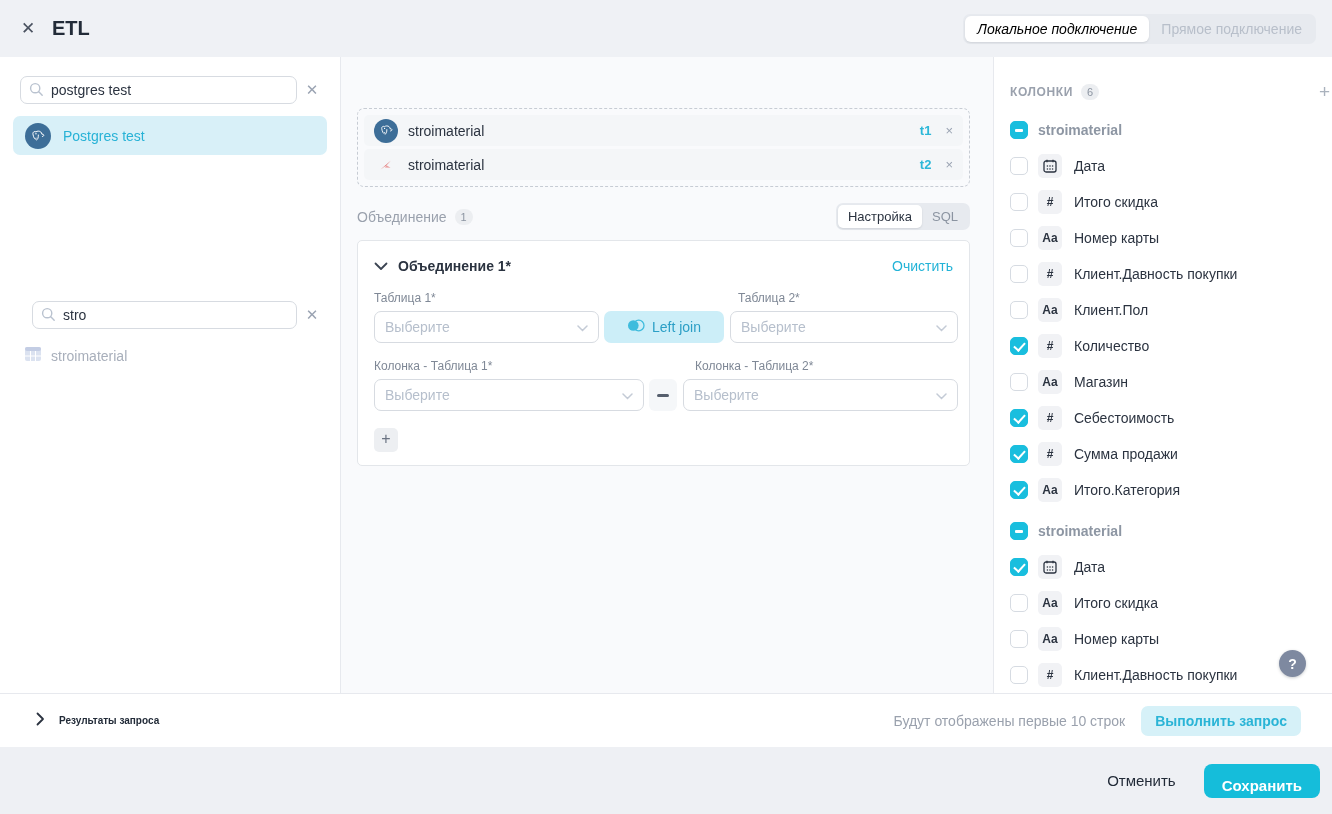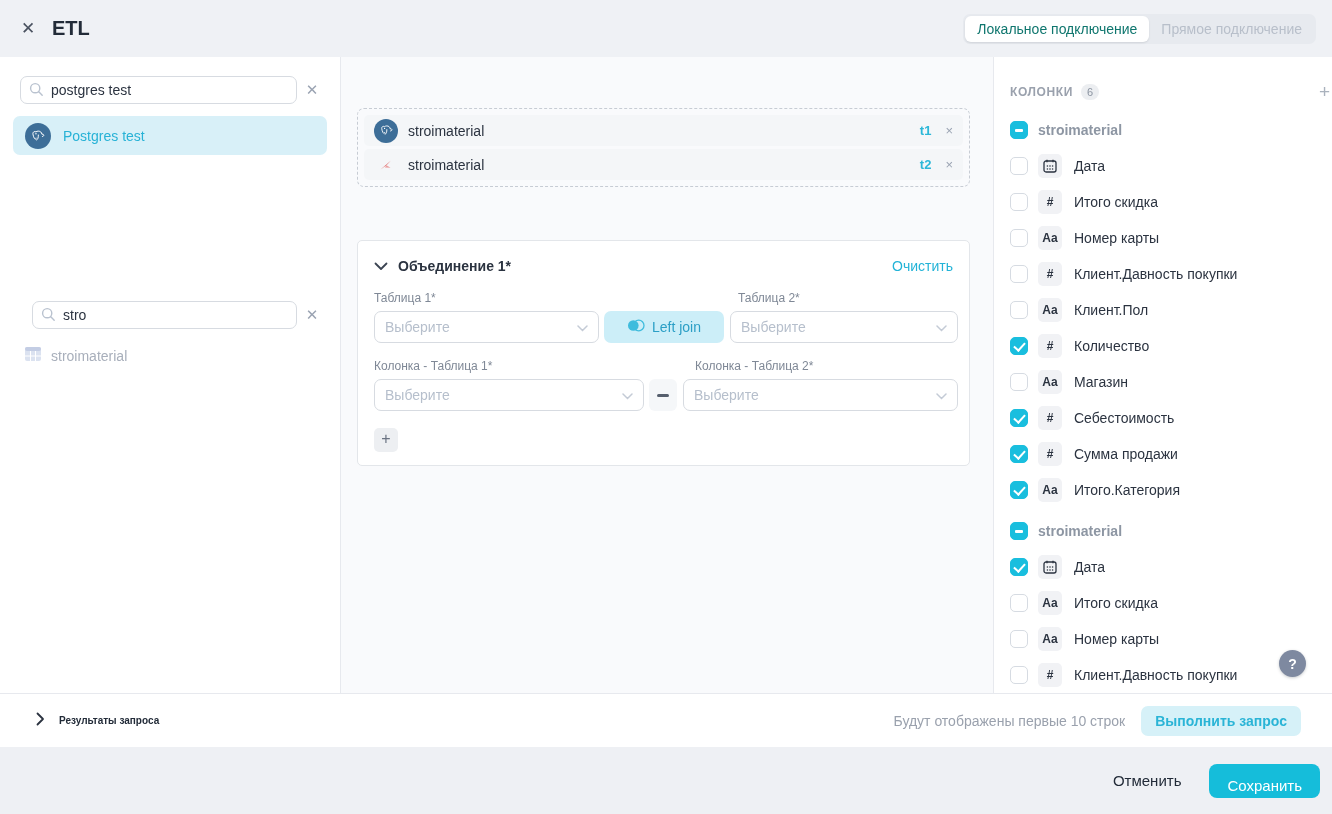--- a/index.html
+++ b/index.html
@@ -8,21 +8,21 @@
 
   
   .topbar { position:absolute; left:0; top:0; width:1332px; height:57px; background:#eff1f5;
     display:flex; align-items:center; padding:0 16px; }
   .close-x { width:24px; height:24px; display:flex; align-items:center; justify-content:center;
     color:#4a5260; font-size:17px; cursor:pointer; }
   .app-title { font-size:20px; font-weight:700; color:#222b38; margin-left:12px; }
   .conn-seg { margin-left:auto; background:#e7eaef; border-radius:7px; padding:2px; display:flex; height:30px; }
   .conn-seg .seg { padding:0 12px; display:flex; align-items:center; font-size:14px; border-radius:6px;
     color:#b8bfca; cursor:pointer; white-space:nowrap; }
-  .conn-seg .seg.active { background:#ffffff; color:#0f766e; box-shadow:0 1px 2px rgba(40,50,60,.12); }
+  .conn-seg .seg.active { background:#ffffff; color:#000000; box-shadow:0 1px 2px rgba(40,50,60,.12);font-style:italic; }
 
   
   .workspace { position:absolute; left:0; top:57px; width:1332px; height:636px; background:#f9fafc; }
   .left-panel { position:absolute; left:0; top:0; width:341px; height:636px; background:#fff;
     border-right:1px solid #e7e9ee; }
   .center-panel { position:absolute; left:341px; top:0; width:652px; height:636px; }
   .right-panel { position:absolute; left:993px; top:0; width:384px; height:636px; background:#fff;
     border-left:1px solid #e7e9ee; overflow:hidden; }
 
   
@@ -113,21 +113,21 @@
     border-top:1px solid #e7e9ee; display:flex; align-items:center; padding:0 31px 0 36px; }
   .rb-title { font-size:10px; font-weight:700; color:#222b38; margin-left:14px; }
   .rb-note { margin-left:auto; color:#9aa1ad; font-size:14px; }
   .run-btn { margin-left:16px; height:30px; padding:0 14px; background:#d6f1f8; border:none; border-radius:7px;
     color:#2ab4d6; font-size:14px; font-weight:600; cursor:pointer; font-family:"Liberation Sans", sans-serif; }
   .footer { position:absolute; left:0; top:747px; width:1332px; height:67px; background:#eef0f4;
     display:flex; align-items:center; justify-content:flex-end; padding-right:12px; }
   .cancel-btn { background:none; border:none; color:#222b38; font-size:15px; cursor:pointer;
     margin-right:28px; font-family:"Liberation Sans", sans-serif; }
   .save-btn { height:34px; padding:13px 18px; background:#15bdda; color:#fff; border:none; border-radius:8px;
-    font-size:15px; font-weight:400; cursor:pointer; font-family:"Liberation Sans", sans-serif; }
+    font-size:15px; font-weight:700; cursor:pointer; font-family:"Liberation Sans", sans-serif; }
 
   .help-fab { position:absolute; left:1279px; top:650px; width:27px; height:27px; border-radius:50%;
     background:#7e89a0; color:#fff; font-size:14px; font-weight:700; display:flex; align-items:center;
     justify-content:center; cursor:pointer; box-shadow:0 1px 3px rgba(40,50,60,.25); }
 </style>
 </head>
 <body>
 
 <div class="topbar">
   <span class="close-x">✕</span>
@@ -217,20 +217,28 @@
               <path d="M1.5 11.5 L12 2.5 L7.5 7.2 Z" fill="#df6e6e"></path>
               <path d="M7.5 7.2 L11.5 9.8 L5.8 9.4 Z" fill="#eca0a0"></path>
             </svg>
           </span>
           <span class="tname">stroimaterial</span>
           <span class="alias">t2</span>
           <span class="row-x">×</span>
         </div>
       </div>
 
+    <div class="center-pad union-row">
+      <span class="union-label">Объединение</span>
+      <span class="badge">1</span>
+      <div class="mini-seg">
+        <div class="seg active">Настройка</div>
+        <div class="seg">SQL</div>
+      </div>
+    </div>
 
     <div class="center-pad join-card">
       <div class="jc-head">
         <span>
           <svg width="14" height="9" viewBox="0 0 14 9">
               <path d="M1.5 1.5 L7 7 L12.5 1.5" fill="none" stroke="#3b4452" stroke-width="1.8" stroke-linecap="round" stroke-linejoin="round"></path>
             </svg>
         </span>
         <span class="jc-title">Объединение 1*</span>
         <span class="jc-clear">Очистить</span>

